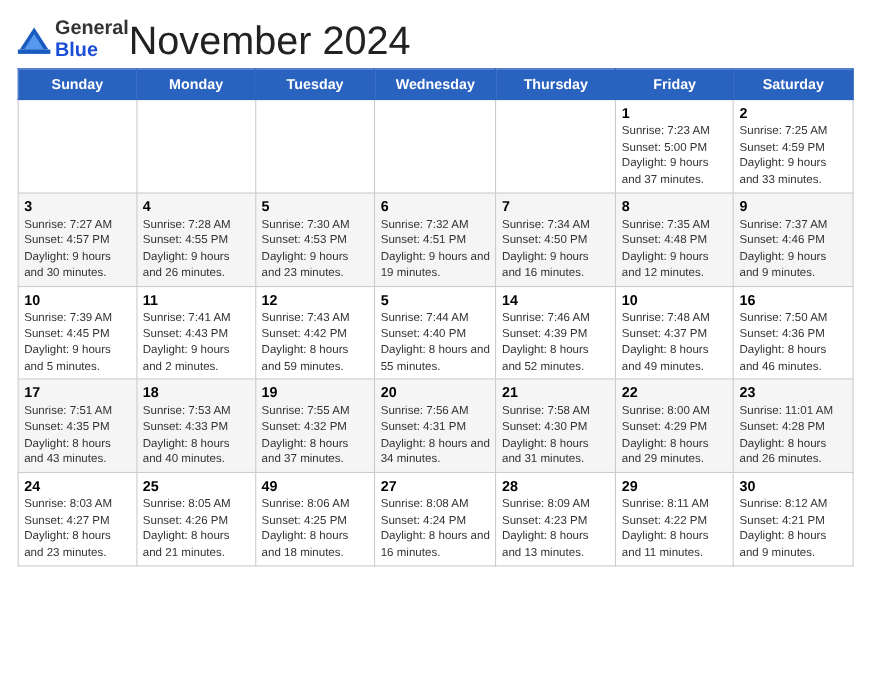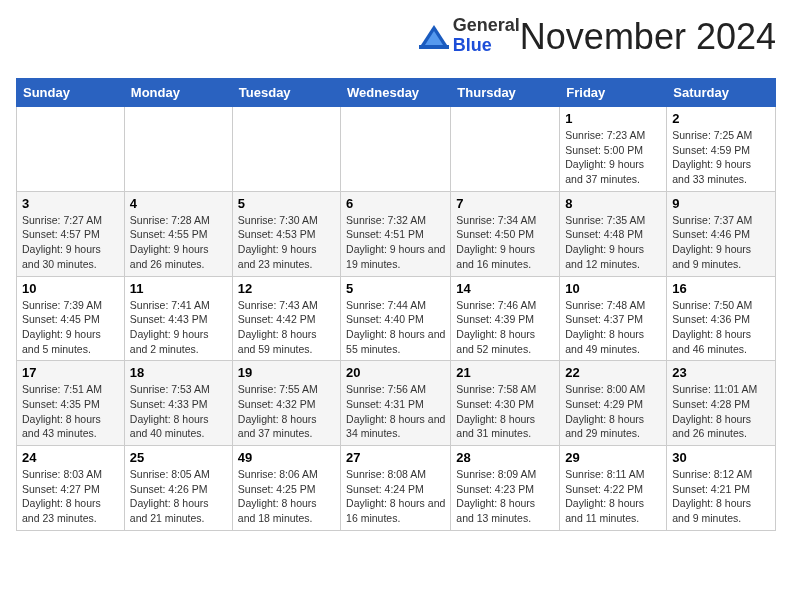--- a/index.html
+++ b/index.html
@@ -5,23 +5,23 @@
     * { box-sizing: border-box; margin: 0; padding: 0; }
     body {
       font-family: Arial, sans-serif;
       background: #fff;
       width: 792px;
       min-height: 612px;
       padding: 16px;
     }
     .header {
       display: flex;
-      justify-content: flex-end;
+      justify-content: flex-start;
       align-items: flex-start;
-      margin-bottom: 20px;
+      margin-bottom: 4px;
     }
     .logo {
       display: flex;
       align-items: center;
       gap: 4px;
     }
     .logo-text {
       font-size: 18px;
       font-weight: bold;
       line-height: 1.1;
@@ -45,21 +45,21 @@
       color: #555;
     }
     table {
       width: 100%;
       border-collapse: collapse;
       font-size: 11px;
     }
     thead tr th {
       background-color: #2a62c0;
       color: #fff;
-      text-align: left;
+      text-align: center;
       padding: 6px 6px;
       font-size: 13px;
       font-weight: bold;
       border: 1px solid #2a62c0;
     }
     tbody tr td {
       vertical-align: top;
       border: 1px solid #ccc;
       padding: 4px 5px;
       width: 113px;

